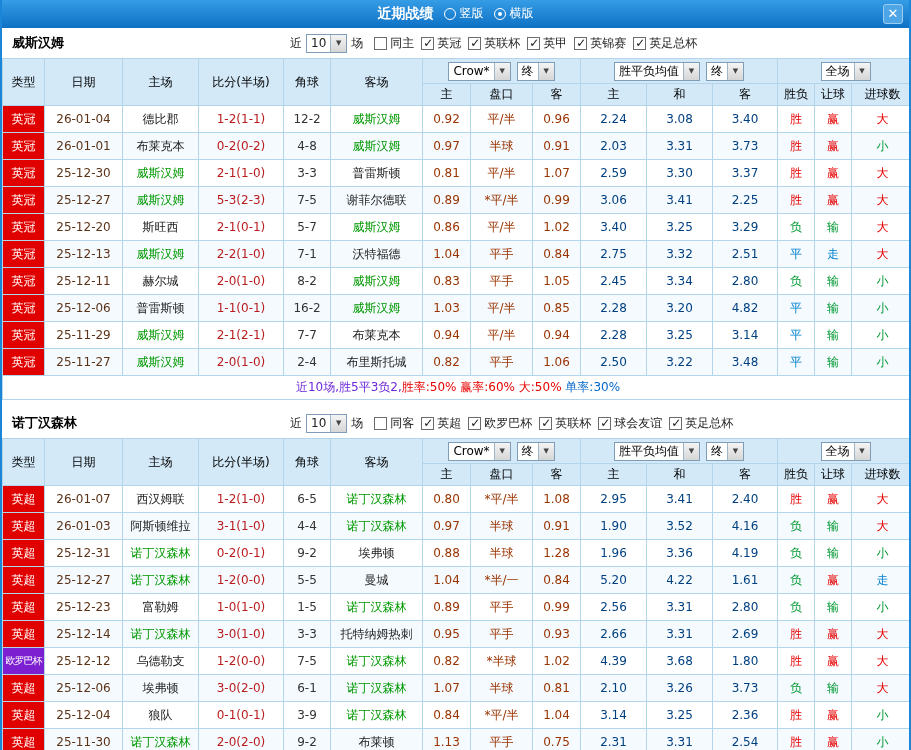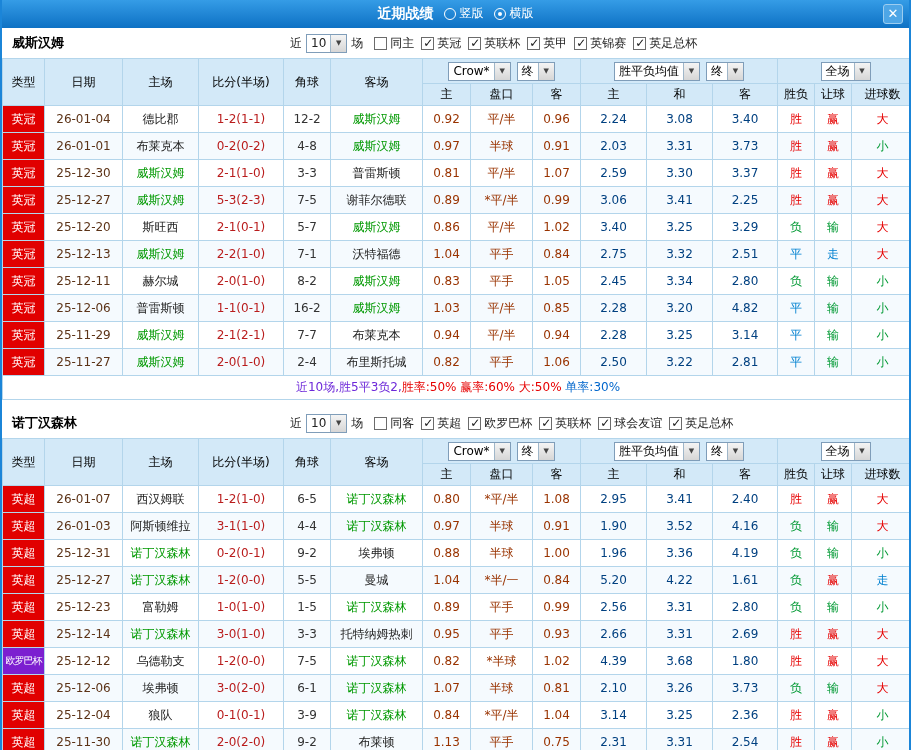--- a/index.html
+++ b/index.html
@@ -344,21 +344,21 @@
     <td class="date">25-11-27</td>
     <td class="hl">威斯汉姆</td>
     <td class="score">2-0(1-0)</td>
     <td class="corner">2-4</td>
     <td>布里斯托城</td>
     <td class="od">0.82</td>
     <td class="od">平手</td>
     <td class="od">1.06</td>
     <td class="mean">2.50</td>
     <td class="mean">3.22</td>
-    <td class="mean">2.81</td>
+    <td class="mean">3.48</td>
     <td class="rd">平</td>
     <td class="rl">输</td>
     <td class="rl">小</td>
   </tr>
       </tbody>
     <tbody>
       <tr class="summary">
         <td colspan="15"><span class="sum-dark">近10场,胜5平3负2,</span><span class="sum-red">胜率:50% </span><span class="sum-red">赢率:60% </span><span class="sum-red">大:50% </span><span class="sum-blue">单率:30%</span></td>
       </tr>
     </tbody>
@@ -512,21 +512,21 @@
   </tr>
         <tr class="datarow">
     <td class="type lg-red">英超</td>
     <td class="date">25-12-31</td>
     <td class="hl">诺丁汉森林</td>
     <td class="score">0-2(0-1)</td>
     <td class="corner">9-2</td>
     <td>埃弗顿</td>
     <td class="od">0.88</td>
     <td class="od">半球</td>
-    <td class="od">1.00</td>
+    <td class="od">1.28</td>
     <td class="mean">1.96</td>
     <td class="mean">3.36</td>
     <td class="mean">4.19</td>
     <td class="rl">负</td>
     <td class="rl">输</td>
     <td class="rl">小</td>
   </tr>
         <tr class="datarow">
     <td class="type lg-red">英超</td>
     <td class="date">25-12-27</td>

